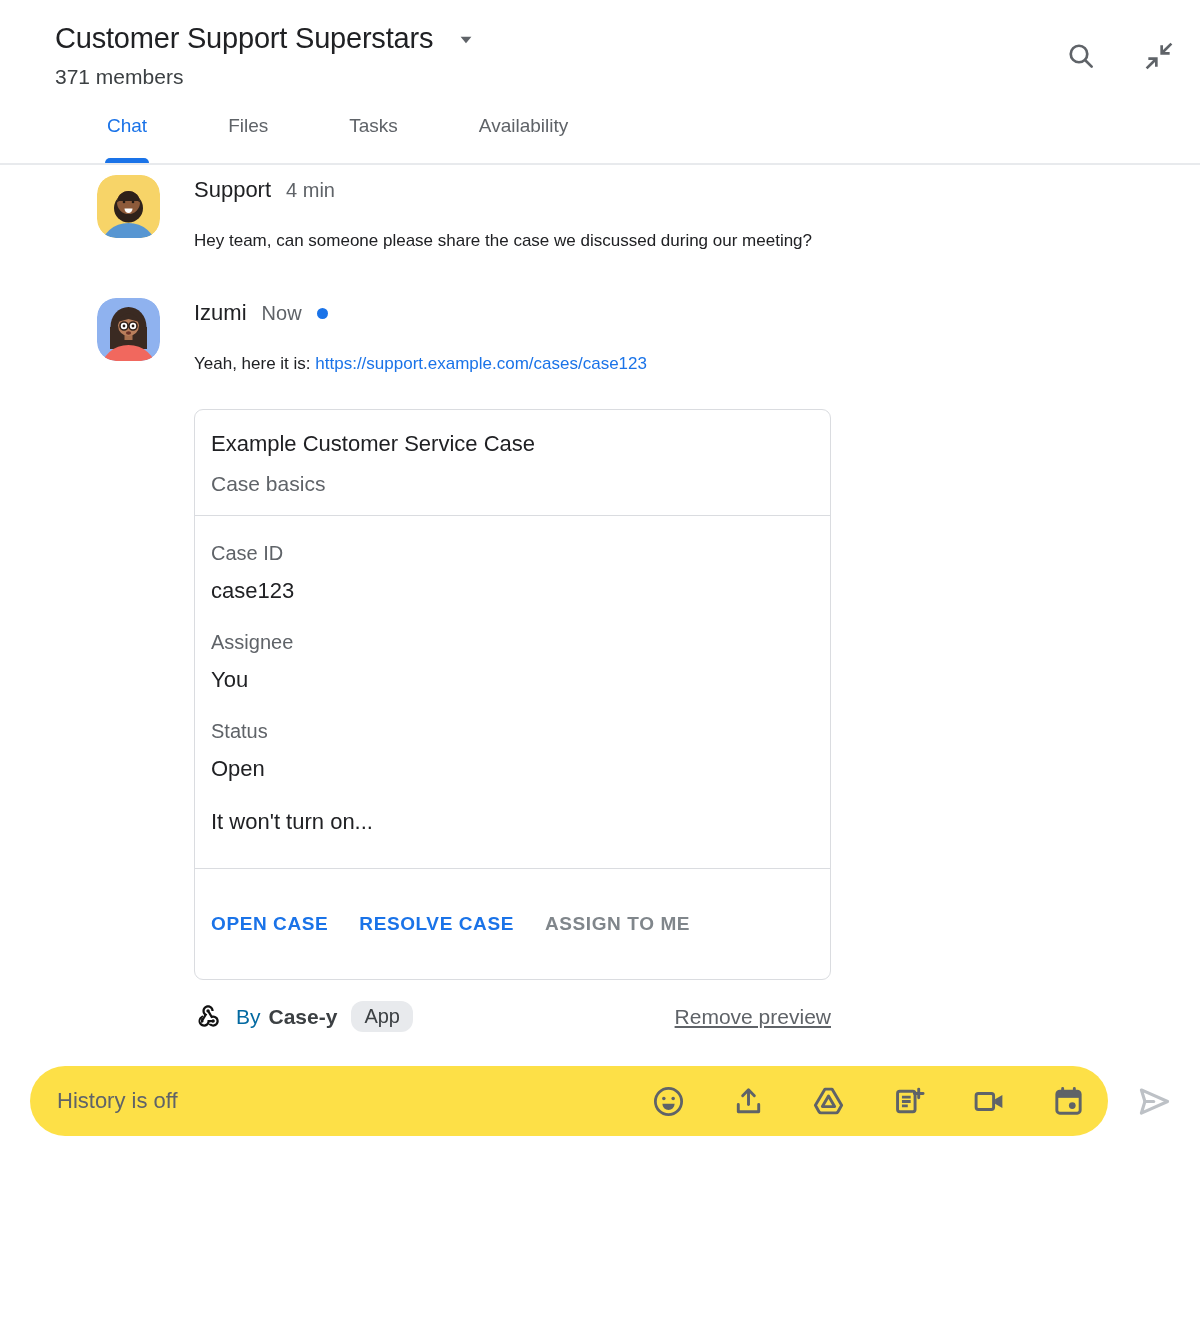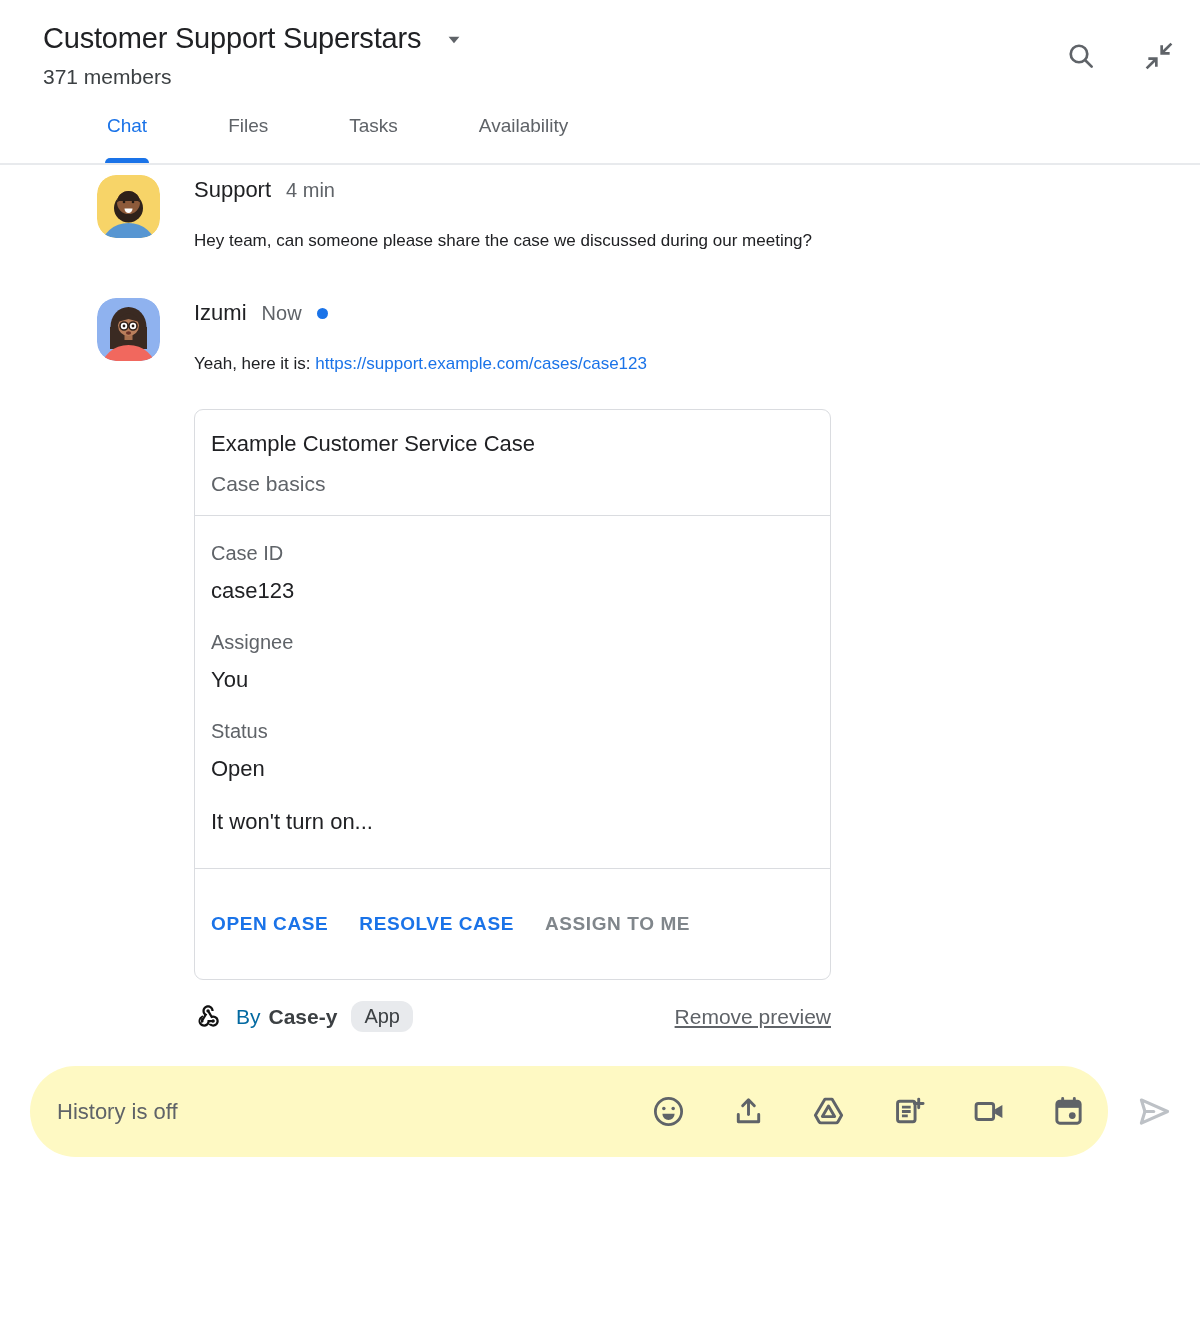--- a/index.html
+++ b/index.html
@@ -1,20 +1,20 @@
 <!DOCTYPE html>
 <html><head>
 <meta charset="utf-8">
 <style>
   * { margin:0; padding:0; box-sizing:border-box; }
   html,body { width:1200px; height:1336px; background:#fff;
     font-family:"Liberation Sans","DejaVu Sans",sans-serif; color:#202124; overflow:hidden; }
 
   
-  .header { position:relative; padding:22px 0 0 43px; }
+  .header { position:relative; padding:22px 0 0 43px;margin-left:12px; }
   .title-row { display:flex; align-items:center; }
   .room-title { font-size:29px; font-weight:500; letter-spacing:-0.2px; color:#202124; }
   .caret-down { margin-left:20px; display:inline-flex; }
   .header-icons { position:absolute; top:40px; right:25px; display:flex; gap:46px; align-items:center; }
   .hicon { width:32px; height:32px; display:inline-flex; cursor:pointer; }
   .members { margin-top:10px; font-size:21px; color:#3c4043; }
 
   
   .tabs { display:flex; gap:81px; padding-left:107px; margin-top:26px; border-bottom:2px solid #e8eaed; }
   .tab { font-size:19px; color:#5f6368; padding-bottom:26px; position:relative; cursor:pointer; }
@@ -54,21 +54,21 @@
   .attribution { margin:21px 0 0 194px; width:637px; display:flex; align-items:center; }
   .webhook-icon { width:27px; height:27px; display:inline-flex; }
   .by-label { font-size:21px; color:#0369a1; margin-left:15px; }
   .app-name { font-size:21px; font-weight:700; color:#3c4043; margin-left:8px; }
   .app-badge { margin-left:14px; background:#e8eaed; color:#3c4043; font-size:20px;
       padding:4px 13px; border-radius:12px; }
   .remove-preview { margin-left:auto; font-size:21px; color:#5f6368; text-decoration:underline; cursor:pointer; }
 
   
   .composer-row { margin:34px 0 0 30px; display:flex; align-items:center; }
-  .composer { width:1078px; height:91px; background:#fef9c3; border-radius:46px;
+  .composer { width:1078px; height:70px; background:#fde047; border-radius:46px;
       display:flex; align-items:center; padding:0 22px 0 27px; }
   .composer-placeholder { font-size:22px; color:#5f6368; flex:1; }
   .composer-icons { display:flex; gap:45px; align-items:center; }
   .cicon { width:35px; height:35px; display:inline-flex; cursor:pointer; }
   .send-btn { margin-left:28px; width:37px; height:37px; display:inline-flex; cursor:default; }
 </style>
 </head>
 <body>
 
 <div class="header">

